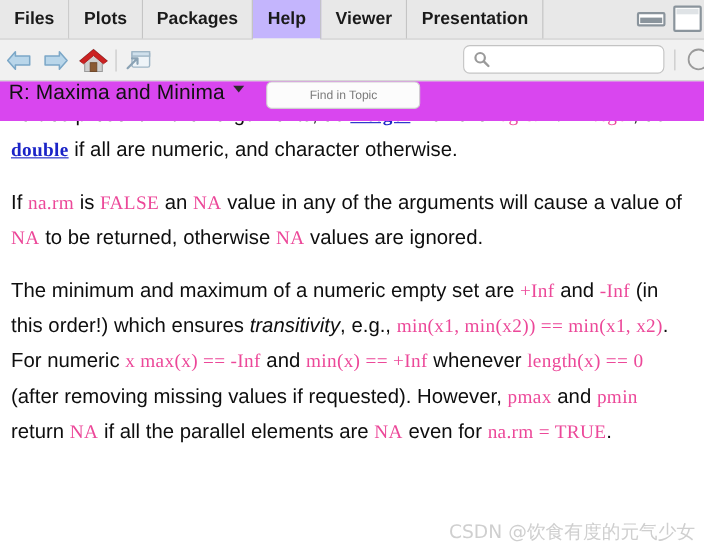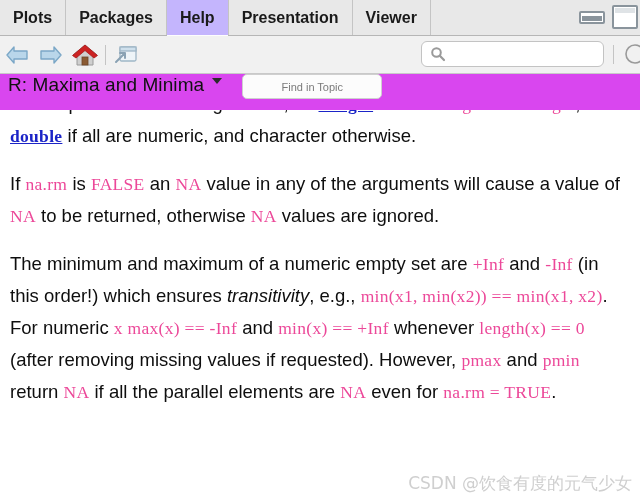--- a/index.html
+++ b/index.html
@@ -135,33 +135,36 @@
     white-space:nowrap;pointer-events:none;
   }
 </style>
 </head>
 <body>
 
 <div class="app">
 
   <div class="tabbar">
     <div class="tab">
+        <span>Files</span>
+      </div>
+    <div class="tab">
         <span>Plots</span>
       </div>
     <div class="tab">
         <span>Packages</span>
       </div>
     <div class="tab active">
         <span>Help</span>
       </div>
     <div class="tab">
+        <span>Viewer</span>
+      </div>
+    <div class="tab">
         <span>Presentation</span>
-      </div>
-    <div class="tab">
-        <span>Viewer</span>
       </div>
     <div class="tabfill"></div>
 
     <div class="winbtns">
       <div class="wb-min"></div>
       <div class="wb-max"></div>
     </div>
   </div>
 
   <div class="toolbar">

